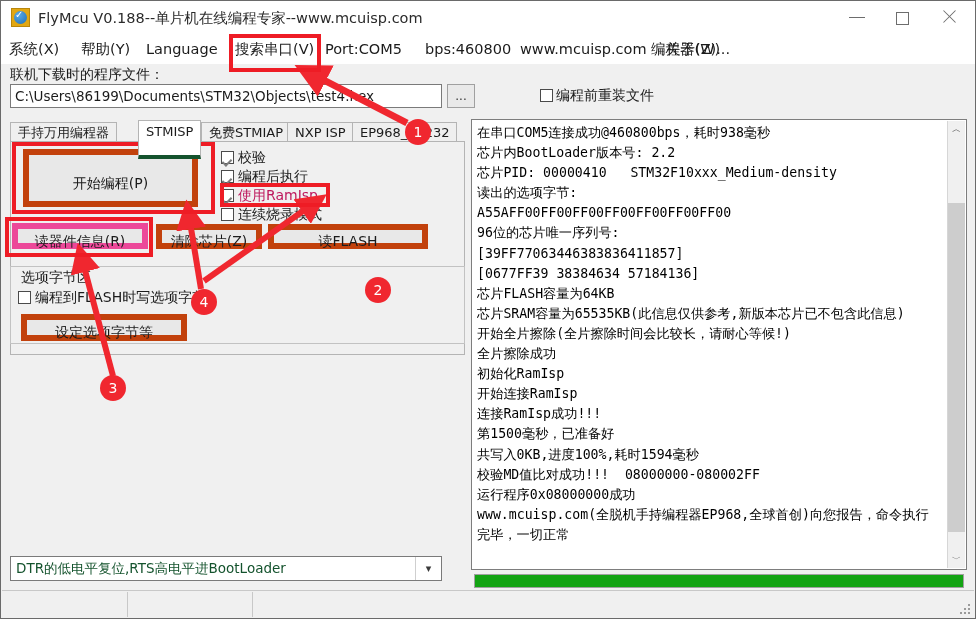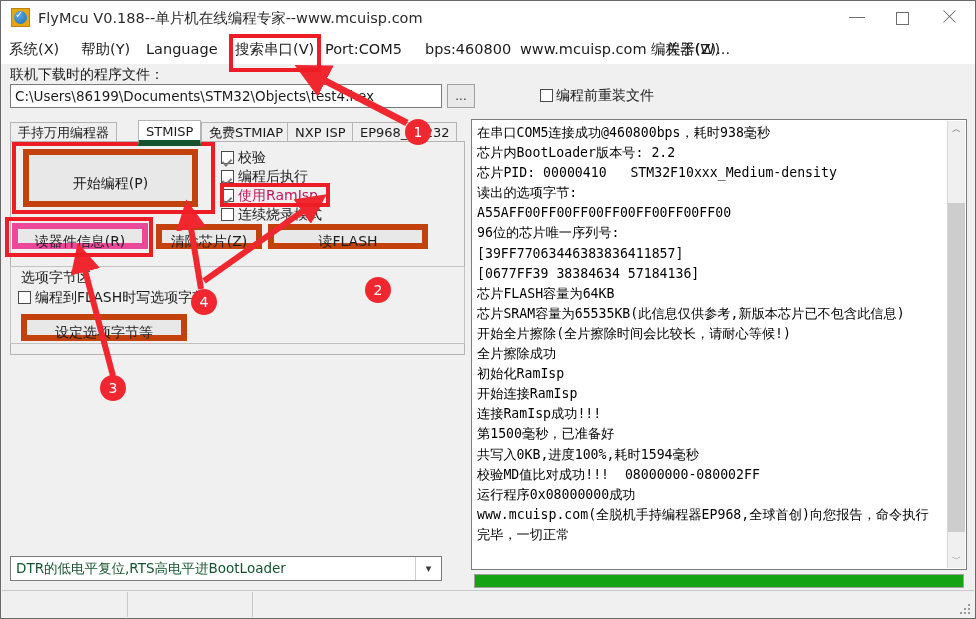--- a/index.html
+++ b/index.html
@@ -50,21 +50,21 @@
       text-align:center;line-height:22px;font-size:12px;color:#333;cursor:default;}
   .chk-reload{position:absolute;left:539px;top:86px;font-size:14px;color:#1b1b1b;white-space:nowrap;}
   .chk-reload .bx{display:inline-block;width:13px;height:13px;border:1px solid #4a4a4a;
       background:#fff;box-sizing:border-box;vertical-align:-2px;margin-right:3px;}
 
   
   .tabstrip{position:absolute;left:9px;top:119px;width:455px;height:22px;}
   .tab{position:absolute;top:2px;height:20px;line-height:19px;padding:0 7px;
       background:#efefef;border:1px solid #b4b4b4;box-sizing:border-box;
       font-size:13px;color:#1b1b1b;white-space:nowrap;cursor:default;}
-  .tab.sel{top:0;height:26px;line-height:21px;background:#fff;border-bottom:6px solid #14532d;z-index:3;}
+  .tab.sel{top:0;height:39px;line-height:21px;background:#fff;border-bottom:4px solid #14532d;z-index:3;}
   .tabpane{position:absolute;left:9px;top:140px;width:455px;height:214px;
       background:#f0f0f0;border:1px solid #b4b4b4;box-sizing:border-box;}
 
   
   .btn{position:absolute;background:#e8e8e8;border:6px solid #c2410c;box-sizing:border-box;
        text-align:center;font-size:14px;color:#1b1b1b;cursor:default;}
   .btn-prog{left:22px;top:148px;width:175px;height:58px;line-height:56px;}
   .btn-readinfo{left:11px;top:222px;width:136px;height:26px;line-height:24px;
       border:6px solid #ec4899;background:#e8e8e8;}
   .btn-erase{left:155px;top:223px;width:106px;height:25px;line-height:23px;}

